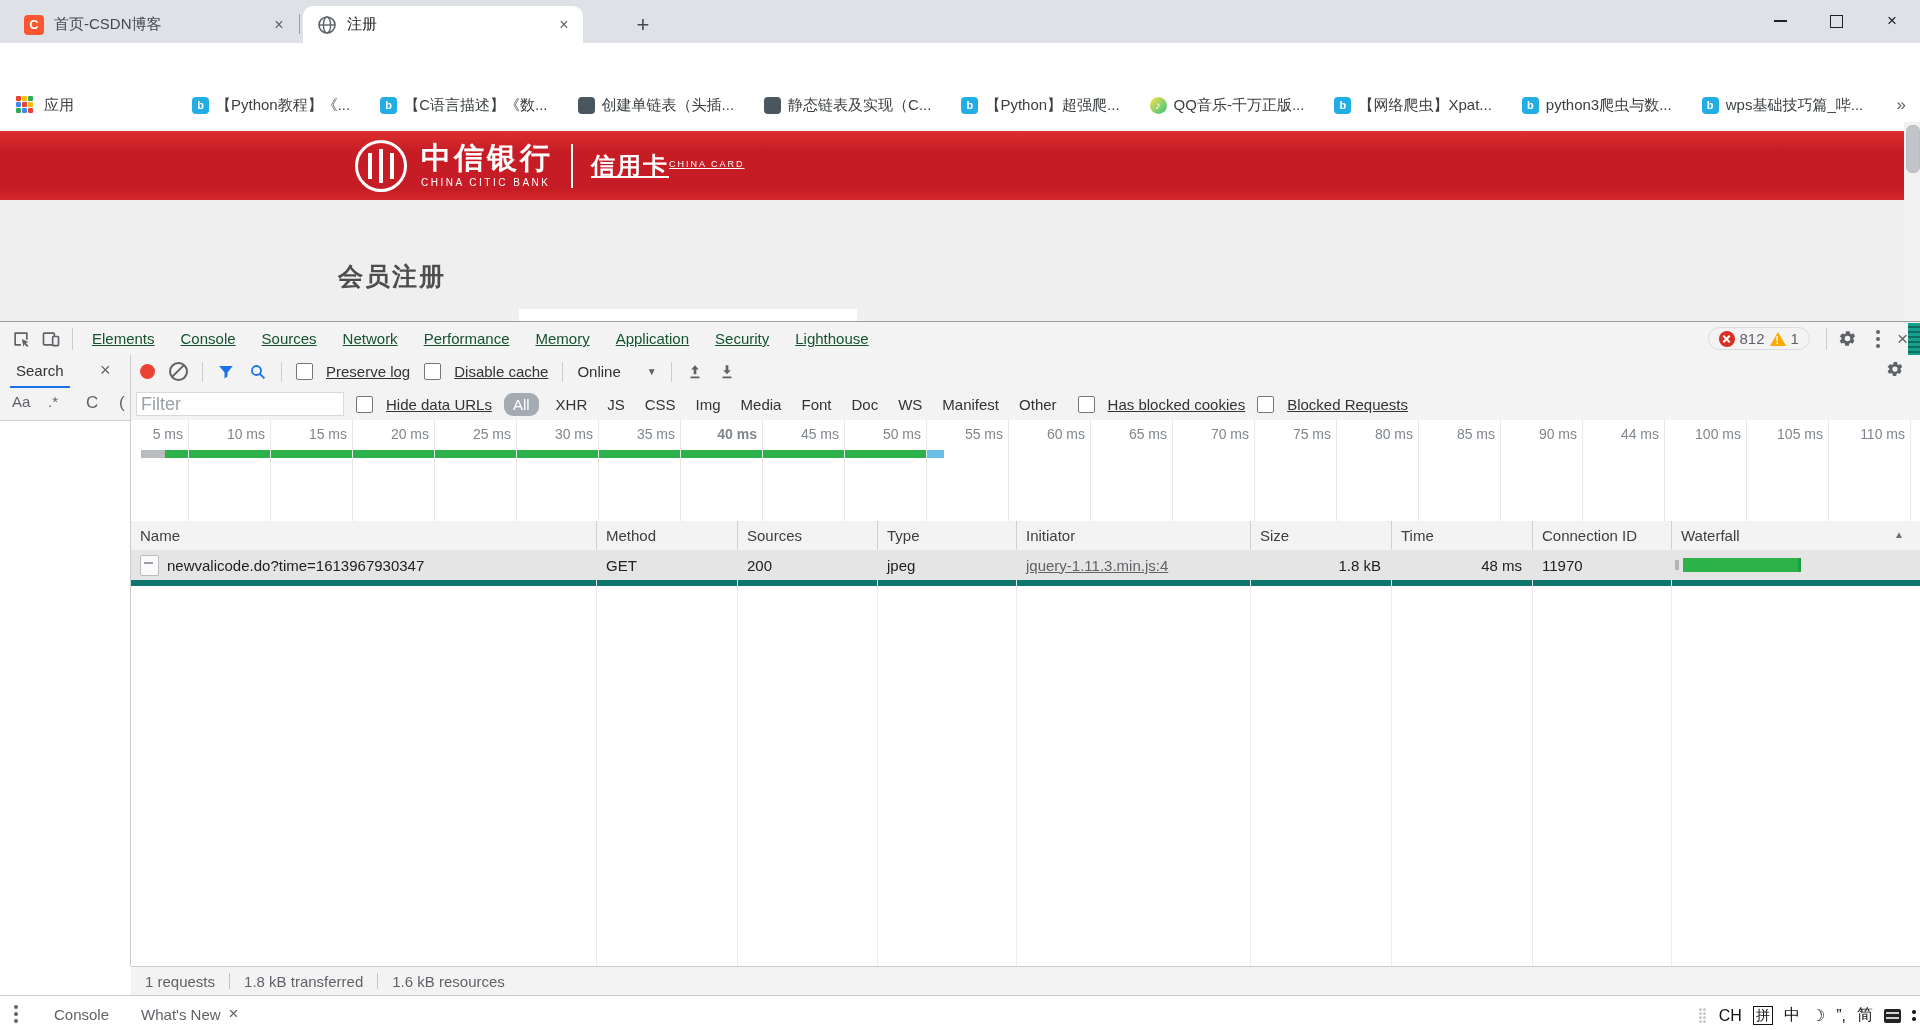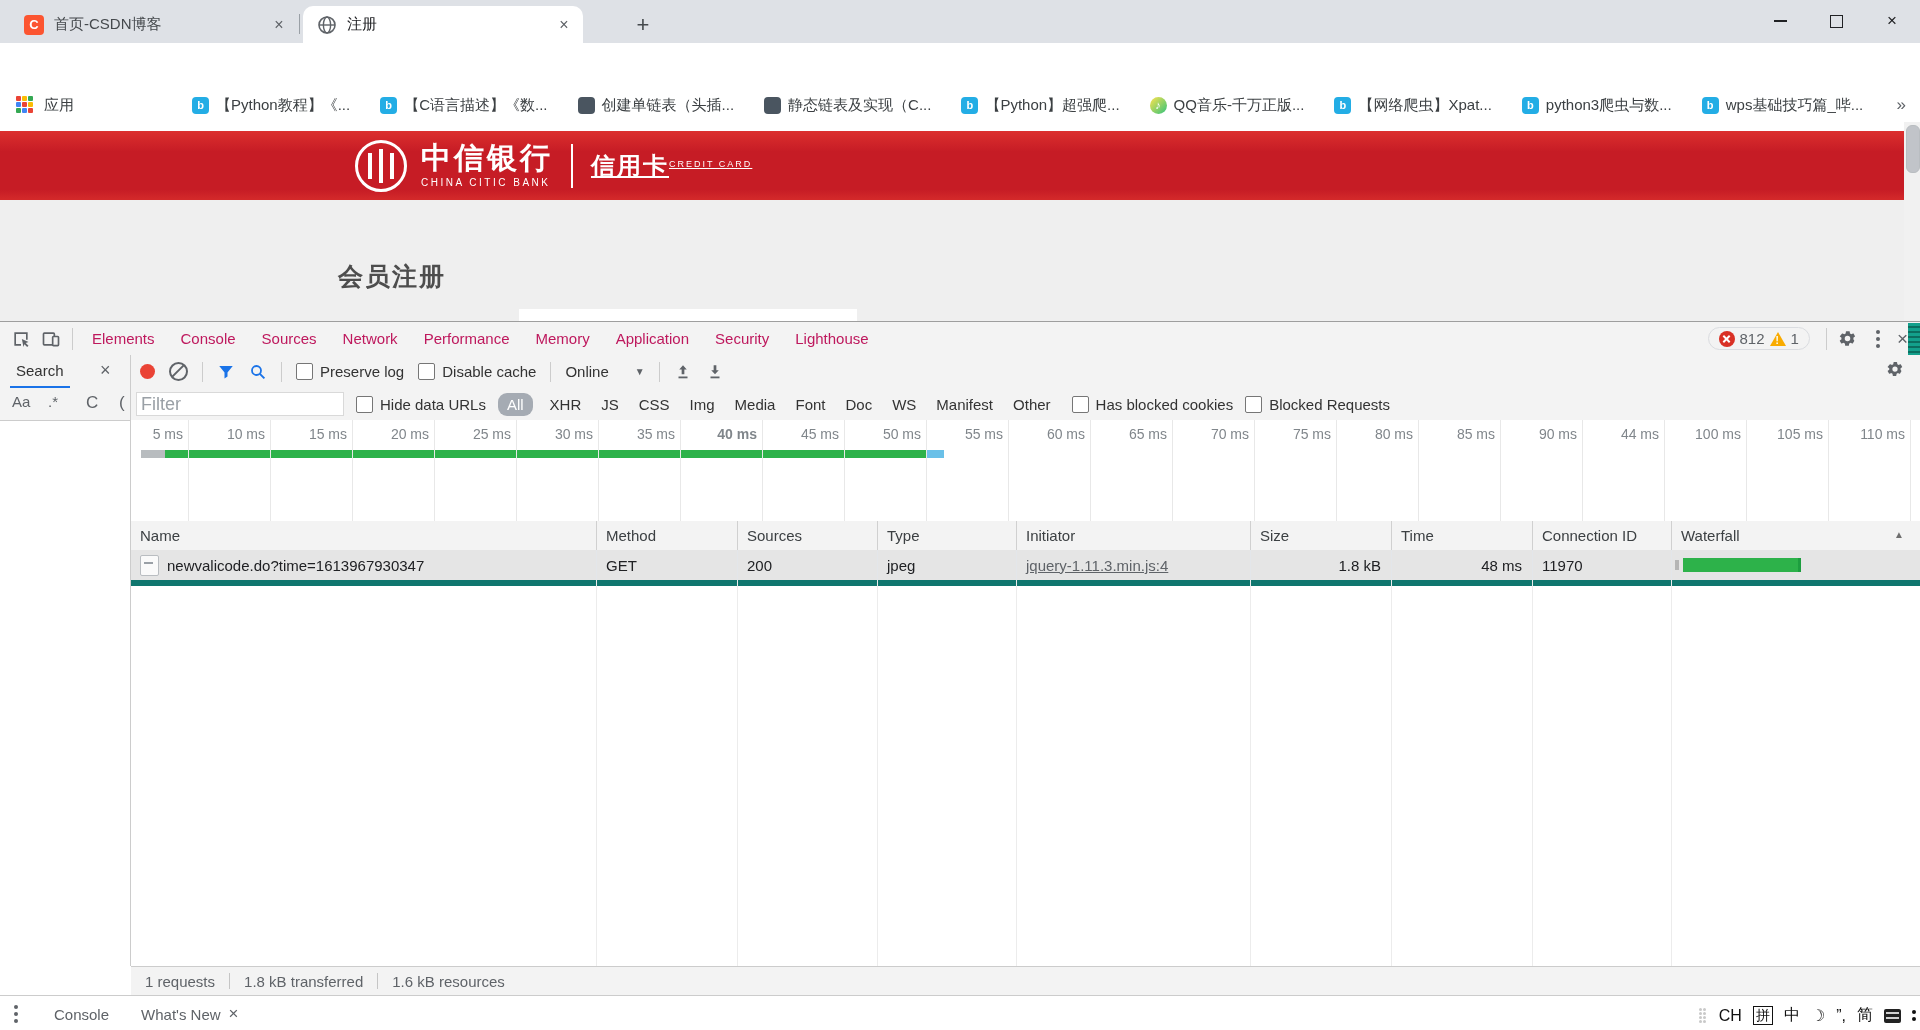--- a/index.html
+++ b/index.html
@@ -69,21 +69,21 @@
   .brand .en2{font-size:9px;letter-spacing:2px;margin-top:5px;}
   .page-heading{position:absolute;left:338px;top:138px;font-size:25px;font-weight:bold;color:#4d4d4d;letter-spacing:2px;}
   .form-peek{position:absolute;left:519px;top:187px;width:338px;height:12px;background:#fff;}
   .page-scroll{position:absolute;left:1904px;top:0;width:16px;height:199px;background:#f1f1f1;}
   .page-scroll .thumb{position:absolute;left:2px;top:3px;width:12px;height:46px;background:#c1c4c9;border-radius:6px;}
   
   .devtools{position:absolute;left:0;top:321px;width:1920px;height:709px;background:#fff;border-top:1px solid #9e9e9e;font-size:15px;color:#333;}
   .dt-tabbar{position:absolute;left:0;top:0;width:1920px;height:33px;background:#f3f3f3;border-bottom:1px solid #ccc;display:flex;align-items:center;}
   .dt-tabbar .toolico{width:30px;height:26px;display:flex;align-items:center;justify-content:center;}
   .dt-vsep{width:1px;height:22px;background:#ccc;margin:0 6px;}
-  .dt-tab{height:32px;padding:0 13px;display:flex;align-items:center;color:#be185d;}
+  .dt-tab{height:32px;padding:0 13px;display:flex;align-items:center;color:#14532d;text-decoration:underline;}
   .dt-tab.active{border-bottom:3px solid #1a73e8;padding-top:3px;}
   .dt-badges{margin-left:auto;display:flex;align-items:center;border:1px solid #dadce0;border-radius:12px;
              padding:2px 10px;margin-right:10px;gap:5px;}
   .err-ico{width:16px;height:16px;border-radius:50%;background:#d93025;position:relative;}
   .err-ico i{position:absolute;left:3.5px;top:7px;width:9px;height:2px;background:#fff;}
   .err-ico i:first-child{transform:rotate(45deg);} .err-ico i:last-child{transform:rotate(-45deg);}
   .warn-ico{width:0;height:0;border-left:8px solid transparent;border-right:8px solid transparent;border-bottom:14px solid #f9ab00;position:relative;}
   .warn-ico b{position:absolute;left:-2px;top:3px;color:#fff;font-size:10px;font-weight:bold;}
   .dt-count{color:#5f6368;}
   .dt-close{color:#5f6368;font-size:19px;margin:0 12px 0 4px;}
@@ -93,21 +93,21 @@
   .pane-divider{position:absolute;left:130px;top:33px;width:1px;height:611px;background:#ccc;z-index:5;}
   .search-tab{position:absolute;left:10px;top:33px;height:31px;display:flex;align-items:center;border-bottom:2px solid #1a73e8;padding:0 6px;}
   .search-x{position:absolute;left:100px;top:38px;color:#5f6368;font-size:18px;}
   .sopt{position:absolute;top:71px;color:#5f6368;font-size:15px;}
   .nettools{position:absolute;left:140px;top:33px;height:33px;display:flex;align-items:center;gap:14px;}
   .rec-dot{width:15px;height:15px;border-radius:50%;background:#ea4335;}
   .clear-ico{width:15px;height:15px;border-radius:50%;border:2px solid #5f6368;position:relative;}
   .clear-ico i{position:absolute;left:-1px;top:6px;width:16px;height:2px;background:#5f6368;transform:rotate(-45deg);}
   .tool-sep{width:1px;height:20px;background:#ccc;}
   .cbx{width:15px;height:15px;border:1px solid #767676;border-radius:2px;background:#fff;flex:0 0 auto;}
-  .chk{display:flex;align-items:center;gap:7px;}
+  .chk{display:flex;align-items:center;gap:13px;text-decoration:underline;}
   .online{display:flex;align-items:center;gap:26px;}
   .caret{font-size:10px;color:#5f6368;}
   .gear-right{position:absolute;right:14px;top:5px;}
   
   .filterbar{position:absolute;left:136px;top:66px;height:32px;display:flex;align-items:center;gap:12px;}
   .filter-input{width:198px;height:22px;border:1px solid #d9d9d9;background:#fff;font-size:18px;padding:0 4px;
                 font-family:"Liberation Sans",sans-serif;color:#333;outline:none;}
   .filter-input::placeholder{color:#9aa0a6;}
   .type-pill{padding:3px 3px;color:#333;text-align:right;}
   .type-pill.active{background:#a5abb3;color:#fff;border-radius:9px;padding:3px 9px;}
@@ -307,21 +307,21 @@
             <i class="b2"></i>
             <i class="b3"></i>
           </span>
         <span style="display:flex;flex-direction:column;">
           <span class="cn">中信银行</span>
           <span class="en">CHINA CITIC BANK</span>
         </span>
         <span class="divider"></span>
         <span style="display:flex;flex-direction:row;text-decoration:underline;">
           <span class="cn2">信用卡</span>
-          <span class="en2">CREDIT CARD</span>
+          <span class="en2">CHINA CARD</span>
         </span>
       </div>
     </div>
     <div class="page-heading">会员注册</div>
     <div class="form-peek"></div>
     <div class="page-scroll">
         <span class="thumb"></span>
       </div>
   </div>
 

